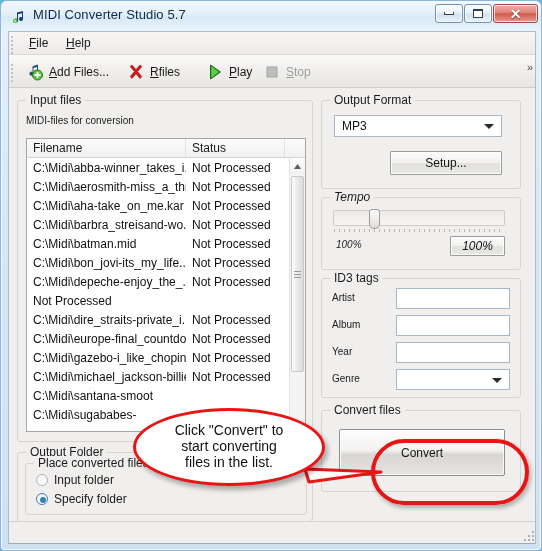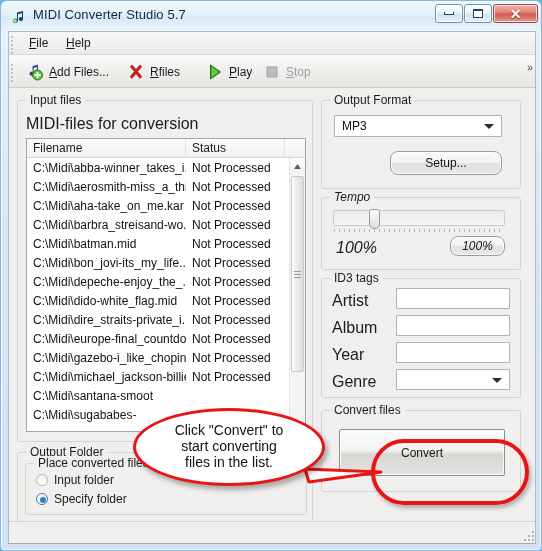--- a/index.html
+++ b/index.html
@@ -116,21 +116,21 @@
     background: transparent;
   }
   .group > .glabel {
     position: absolute; top: -8px; left: 8px;
     background: #f0efee;
     padding: 0 4px;
     font-size: 12px; color: #1b1b1b;
     white-space: nowrap;
   }
 
-  .plain-label { position: absolute; font-size: 16px; color: #1b1b1b; white-space: nowrap; }
+  .plain-label { position: absolute; font-size: 10px; color: #1b1b1b; white-space: nowrap; }
 
   
   .listview {
     position: absolute;
     background: #fff;
     border: 1px solid #a6a6a6;
     overflow: hidden;
   }
   .lv-header {
     position: absolute; left: 0; top: 0; width: 100%; height: 19px;
@@ -195,21 +195,21 @@
     position: absolute; background: #fff;
     border: 1px solid #a7b8c4;
     font-size: 12px; color: #111;
     padding-left: 5px;
     display: flex; align-items: center;
   }
   .btn {
     position: absolute;
     background: linear-gradient(to bottom,#fbfbfb 0%,#f2f1f0 48%,#e3e1de 52%,#e9e7e5 100%);
     border: 1px solid #9c9c9c;
-    border-radius: 8px;
+    border-radius: 1px;
     font-size: 12px; color: #141414;
     display: flex; align-items: center; justify-content: center;
     cursor: default;
     box-shadow: inset 0 0 0 1px rgba(255,255,255,0.8);
   }
   .btn.big {
     background: linear-gradient(to bottom,#fdfdfd 0%,#f3f2f1 45%,#d8d6d3 55%,#e6e4e2 100%);
     border: 1px solid #8d8d8d;
     border-radius: 2px;
   }
@@ -405,21 +405,20 @@
             </div>
             <div class="lv-row">
               <div class="lv-cell" style="width: 159px;">C:\Midi\bon_jovi-its_my_life....</div>
               <div class="lv-cell" style="width: 99px;">Not Processed</div>
             </div>
             <div class="lv-row">
               <div class="lv-cell" style="width: 159px;">C:\Midi\depeche-enjoy_the_...</div>
               <div class="lv-cell" style="width: 99px;">Not Processed</div>
             </div>
             <div class="lv-row">
-              <div class="lv-cell" style="width: 159px;">C:\Midi\dido-white_flag.mid</div>
               <div class="lv-cell" style="width: 99px;">Not Processed</div>
             </div>
             <div class="lv-row">
               <div class="lv-cell" style="width: 159px;">C:\Midi\dire_straits-private_i...</div>
               <div class="lv-cell" style="width: 99px;">Not Processed</div>
             </div>
             <div class="lv-row">
               <div class="lv-cell" style="width: 159px;">C:\Midi\europe-final_countdo...</div>
               <div class="lv-cell" style="width: 99px;">Not Processed</div>
             </div>

